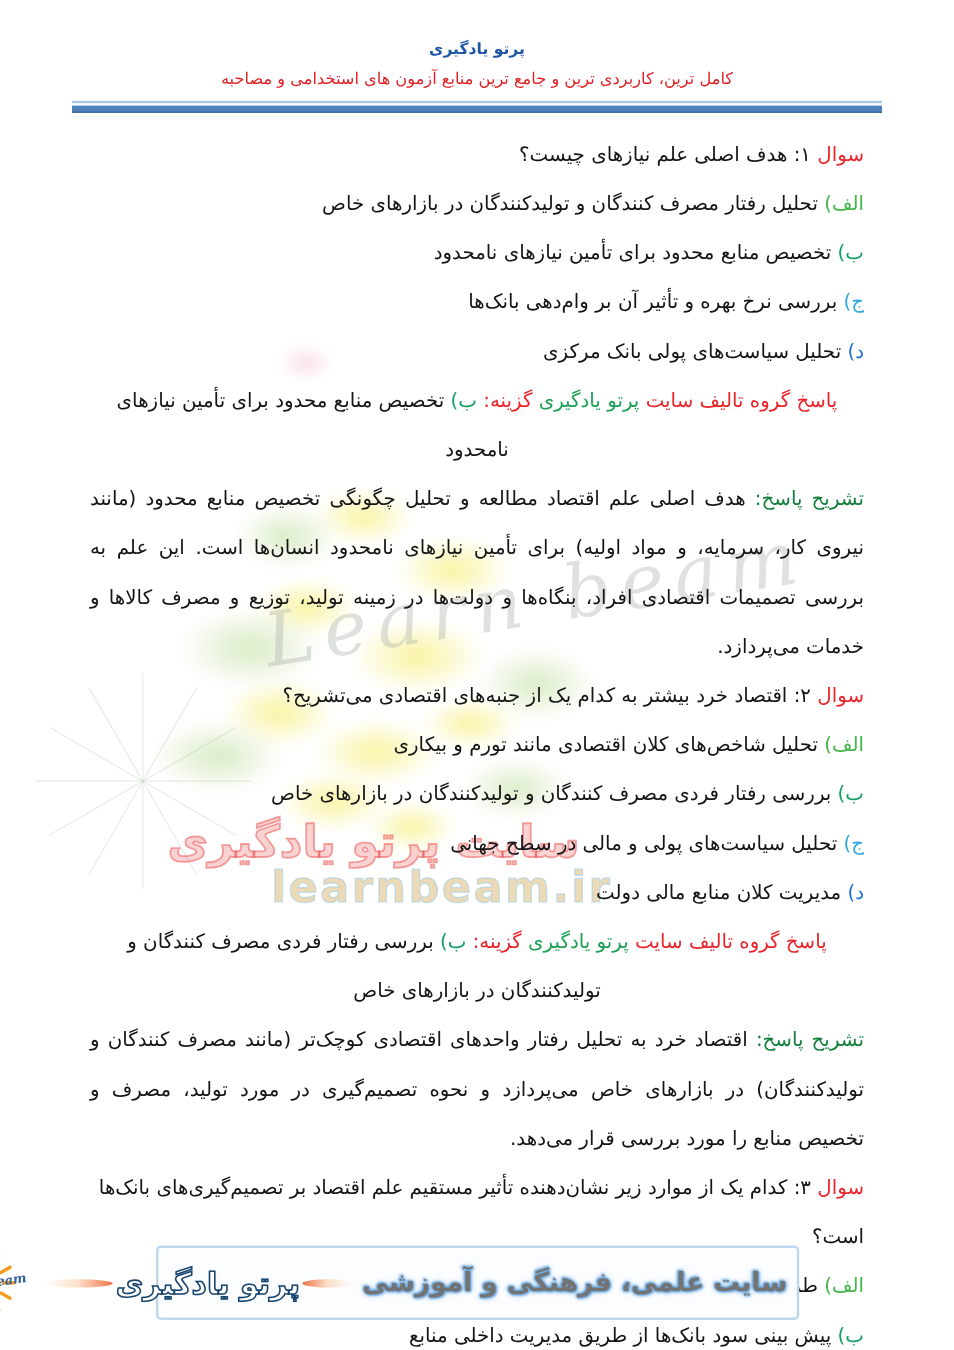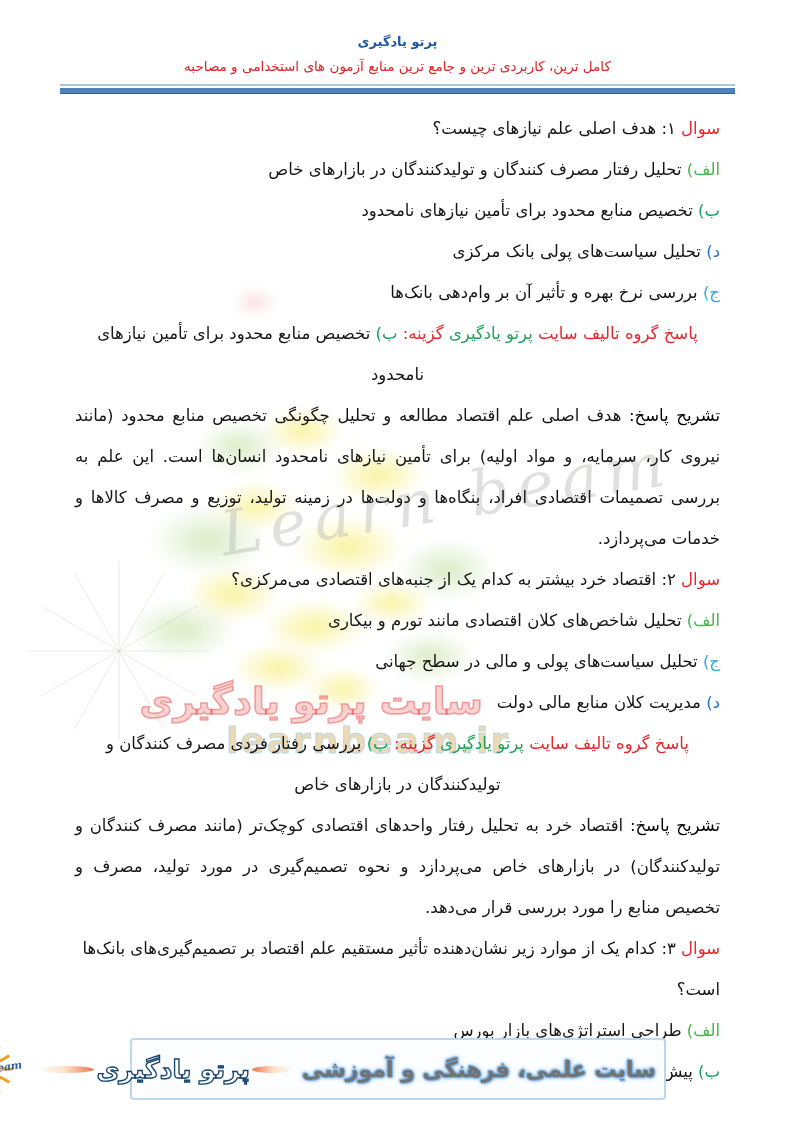--- a/index.html
+++ b/index.html
@@ -46,21 +46,21 @@
 
   
   main{position:absolute;top:108px;left:75px;right:75px;z-index:2;color:#151515;font-size:16.5px;}
   main p{margin:0;line-height:41px;}
   .q-line{text-align:right;}
   .opt{}
   .ans{text-align:center;}
   .expl{text-align:justify;}
   .red{color:#e8262b;}
   .green{color:#1ea157;}
-  .cyan{color:#000000;}
+  .cyan{color:#15803d;}
   .letter{white-space:nowrap;}
   .l-alef{color:#45b649;}
   .l-b{color:#159f62;}
   .l-j{color:#2fa9e0;}
   .l-d{color:#1e72cf;}
 
   
   .footer-banner{
     position:absolute;z-index:2;left:130px;top:1038px;width:536px;height:62px;
     border:2px solid #bdd7ee;border-radius:4px;background:#fcfdff;
@@ -131,27 +131,28 @@
     <div class="h-title">پرتو یادگیری</div>
     <div class="h-sub">کامل ترین، کاربردی ترین و جامع ترین منابع آزمون های استخدامی و مصاحبه</div>
     <div class="rule"></div>
   </header>
 
   <main>
 
     <p class="q-line"><span class="red">سوال</span> <span>۱:</span> <span>هدف اصلی علم نیازهای چیست؟</span></p>
     <p class="opt"><span class="letter l-alef">الف)</span> <span>تحلیل رفتار مصرف کنندگان و تولیدکنندگان در بازارهای خاص</span></p>
     <p class="opt"><span class="letter l-b">ب)</span> <span>تخصیص منابع محدود برای تأمین نیازهای نامحدود</span></p>
+    <p class="opt"><span class="letter l-j">ج)</span> <span>بررسی نرخ بهره و تأثیر آن بر وام‌دهی بانک‌ها</span></p>
     <p class="opt"><span class="letter l-d">د)</span> <span>تحلیل سیاست‌های پولی بانک مرکزی</span></p>
-    <p class="opt"><span class="letter l-j">ج)</span> <span>بررسی نرخ بهره و تأثیر آن بر وام‌دهی بانک‌ها</span></p>
     <p class="ans"><span class="red">پاسخ گروه تالیف سایت</span> <span class="green">پرتو یادگیری</span> <span class="red">گزینه:</span> <span class="letter l-b">ب)</span> <span>تخصیص منابع محدود برای تأمین نیازهای نامحدود</span></p>
     <p class="expl"><span class="cyan">تشریح پاسخ:</span> <span>هدف اصلی علم اقتصاد مطالعه و تحلیل چگونگی تخصیص منابع محدود (مانند نیروی کار، سرمایه، و مواد اولیه) برای تأمین نیازهای نامحدود انسان‌ها است. این علم به بررسی تصمیمات اقتصادی افراد، بنگاه‌ها و دولت‌ها در زمینه تولید، توزیع و مصرف کالاها و خدمات می‌پردازد.</span></p>
 
-    <p class="q-line"><span class="red">سوال</span> <span>۲:</span> <span>اقتصاد خرد بیشتر به کدام یک از جنبه‌های اقتصادی می‌مرکزی؟</span></p>
+    <p class="q-line"><span class="red">سوال</span> <span>۲:</span> <span>اقتصاد خرد بیشتر به کدام یک از جنبه‌های اقتصادی می‌تشریح؟</span></p>
     <p class="opt"><span class="letter l-alef">الف)</span> <span>تحلیل شاخص‌های کلان اقتصادی مانند تورم و بیکاری</span></p>
+    <p class="opt"><span class="letter l-b">ب)</span> <span>بررسی رفتار فردی مصرف کنندگان و تولیدکنندگان در بازارهای خاص</span></p>
     <p class="opt"><span class="letter l-j">ج)</span> <span>تحلیل سیاست‌های پولی و مالی در سطح جهانی</span></p>
     <p class="opt"><span class="letter l-d">د)</span> <span>مدیریت کلان منابع مالی دولت</span></p>
     <p class="ans"><span class="red">پاسخ گروه تالیف سایت</span> <span class="green">پرتو یادگیری</span> <span class="red">گزینه:</span> <span class="letter l-b">ب)</span> <span>بررسی رفتار فردی مصرف کنندگان و تولیدکنندگان در بازارهای خاص</span></p>
     <p class="expl"><span class="cyan">تشریح پاسخ:</span> <span>اقتصاد خرد به تحلیل رفتار واحدهای اقتصادی کوچک‌تر (مانند مصرف کنندگان و تولیدکنندگان) در بازارهای خاص می‌پردازد و نحوه تصمیم‌گیری در مورد تولید، مصرف و تخصیص منابع را مورد بررسی قرار می‌دهد.</span></p>
 
     <p class="q-line"><span class="red">سوال</span> <span>۳:</span> <span>کدام یک از موارد زیر نشان‌دهنده تأثیر مستقیم علم اقتصاد بر تصمیم‌گیری‌های بانک‌ها است؟</span></p>
     <p class="opt"><span class="letter l-alef">الف)</span> <span>طراحی استراتژی‌های بازار بورس</span></p>
     <p class="opt"><span class="letter l-b">ب)</span> <span>پیش بینی سود بانک‌ها از طریق مدیریت داخلی منابع</span></p>
 
   </main>

